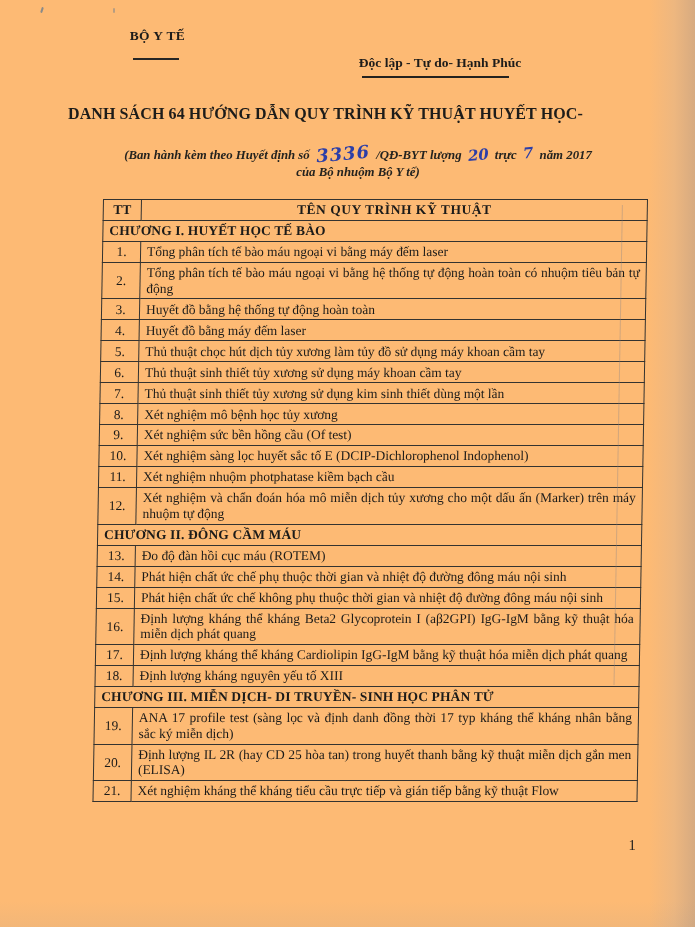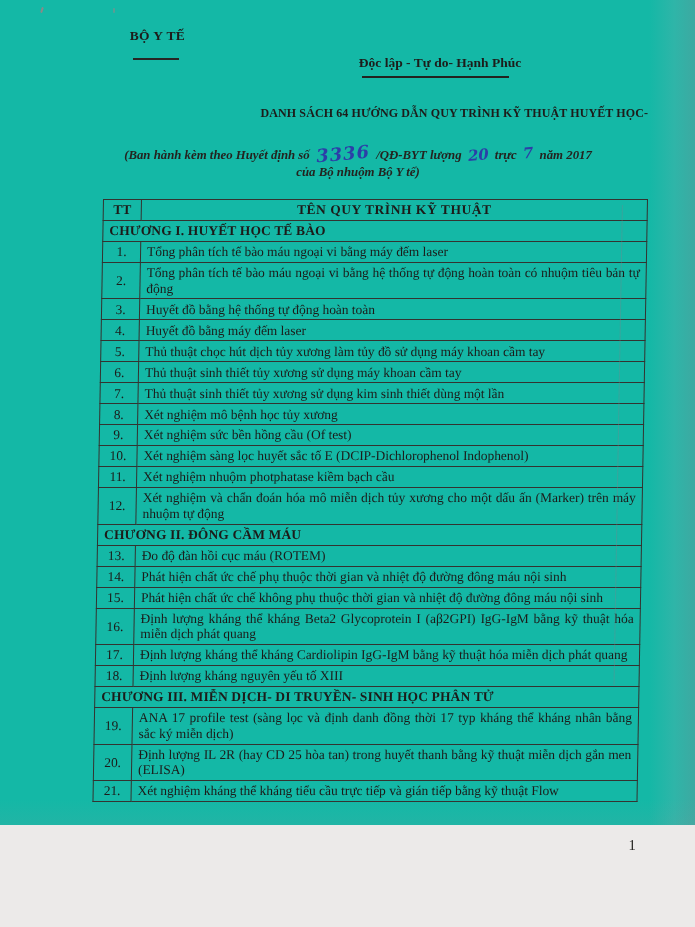--- a/index.html
+++ b/index.html
@@ -2,22 +2,22 @@
 <html><head>
 <meta charset="utf-8">
 <style>
   html,body{margin:0;padding:0;}
   body{
     width:695px;height:927px;overflow:hidden;
     font-family:"Liberation Serif","DejaVu Serif",serif;
     background:#eceae9;
   }
   .page{
-    position:relative;width:695px;height:825px;
-    background:#14b8a6;
+    position:relative;width:695px;height:927px;
+    background:#fdba74;
     color:#1d1c1a;
   }
   
   .edge-right{
     position:absolute;right:0;top:0;bottom:0;width:46px;
     background:linear-gradient(to right, rgba(170,170,178,0) 0%, rgba(168,168,178,0.18) 55%, rgba(140,140,152,0.34) 100%);
     pointer-events:none;
   }
   .edge-bottom{
     position:absolute;left:0;right:0;bottom:0;height:26px;
@@ -33,22 +33,22 @@
     position:absolute;left:100px;top:28px;width:115px;
     text-align:center;font-weight:bold;font-size:13.5px;letter-spacing:.4px;
   }
   .org-left-line{position:absolute;left:133px;top:58px;width:46px;height:2px;background:#272624;}
   .nat-block{position:absolute;left:245px;top:36px;width:390px;text-align:center;}
   .nat-name{font-weight:bold;font-size:14px;letter-spacing:.2px;white-space:nowrap;}
   .nat-motto{font-weight:bold;font-size:13.5px;margin-top:19px;white-space:nowrap;}
   .nat-line{position:absolute;left:362px;top:76px;width:147px;height:2px;background:#23221f;}
 
   .doc-title{
-    position:absolute;left:68px;top:105px;width:580px;text-align:right;
-    font-weight:bold;font-size:12px;line-height:17.5px;letter-spacing:.1px;
+    position:absolute;left:68px;top:105px;width:580px;text-align:left;
+    font-weight:bold;font-size:16px;line-height:17.5px;letter-spacing:.1px;
   }
   .doc-sub{
     position:absolute;left:48px;top:144px;width:620px;text-align:center;
     font-weight:bold;font-style:italic;font-size:12.8px;line-height:17px;color:#24231f;
   }
   .hand{
     font-family:"DejaVu Serif",serif;font-style:italic;font-weight:bold;
     display:inline-block;transform:rotate(-5deg);
     margin:0 3px;position:relative;top:1px;
   }

